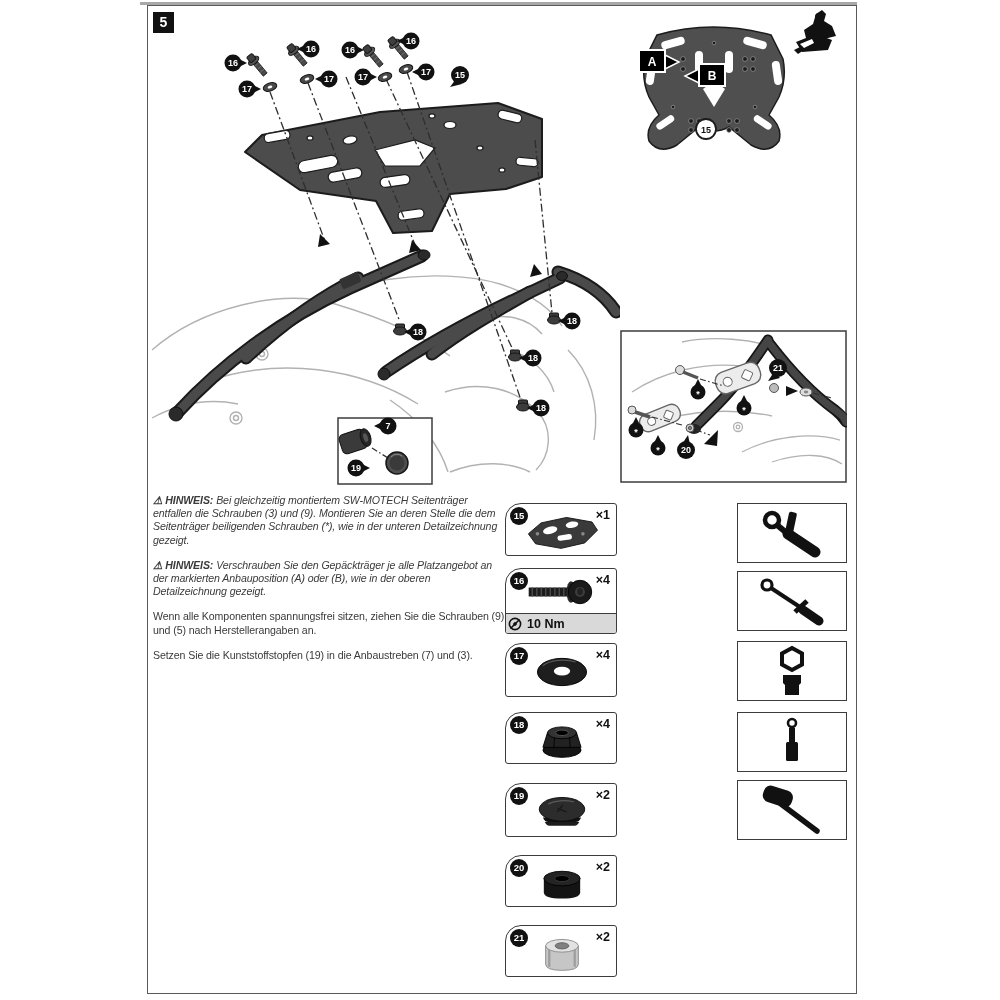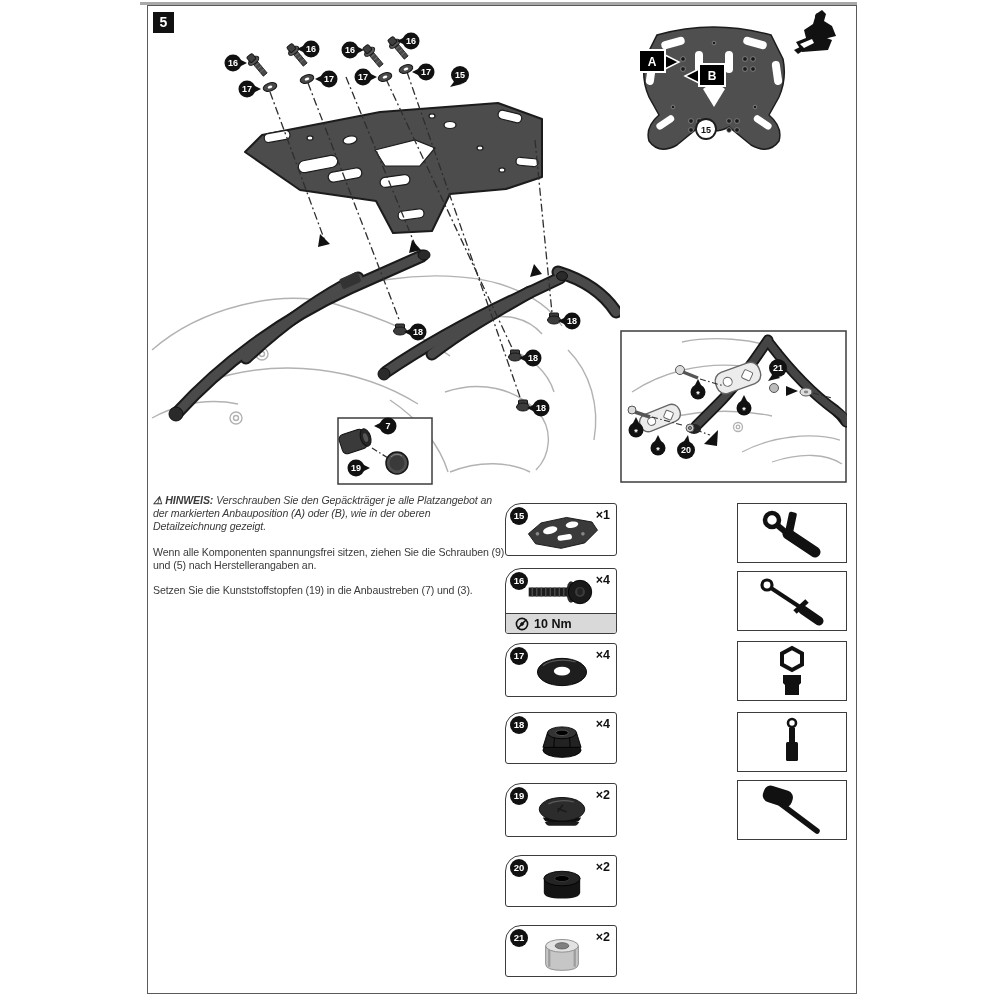--- a/index.html
+++ b/index.html
@@ -19,21 +19,21 @@
   .note b{font-style:italic;}
   
   .part-box{left:505px;width:112px;background:#fff;border:1.5px solid #3c3c3c;
             border-radius:16px 3px 3px 3px;box-sizing:border-box;}
   .badge{position:absolute;left:4px;top:3px;width:18px;height:18px;border-radius:50%;
          background:#111;color:#fff;font-size:9.5px;font-weight:bold;text-align:center;line-height:18px;}
   .qty{position:absolute;right:6px;top:4px;font-weight:bold;font-size:12.5px;color:#111;}
   .part-img{position:absolute;left:12px;top:8px;}
   .torque-bar{position:absolute;left:0;bottom:0;width:100%;height:20px;background:#d9d9d9;
               border-top:1.5px solid #3c3c3c;border-radius:0 0 2px 2px;
-              display:flex;align-items:center;gap:5px;padding-left:9px;box-sizing:border-box;
+              display:flex;align-items:center;gap:5px;padding-left:2px;box-sizing:border-box;
               font-weight:bold;font-size:12.5px;color:#111;}
   
   .tool-box{left:737px;width:110px;height:60px;background:#fff;border:1.5px solid #3c3c3c;
             box-sizing:border-box;display:flex;align-items:center;justify-content:center;}
   
   .cw{fill:#fff;font:bold 9px "Liberation Sans",sans-serif;text-anchor:middle;}
   .cb{fill:#111;font:bold 9px "Liberation Sans",sans-serif;text-anchor:middle;}
   .flagtxt{fill:#fff;font:bold 12px "Liberation Sans",sans-serif;text-anchor:middle;}
 </style>
 </head>
@@ -415,20 +415,21 @@
         <text class="cw" y="5">*</text>
       </g>
     <g transform="translate(124,78)">
         <path d="M-4.5,-4 L0,-13 L4.5,-4 Z" fill="#111"></path>
         <circle r="7.5" fill="#111"></circle>
         <text class="cw" y="5">*</text>
       </g>
   </svg>
 
   <div id="textcol" class="abs">
+    <p class="note"><b>⚠ HINWEIS:</b> <span>Bei gleichzeitig montiertem SW-MOTECH Seitenträger entfallen die Schrauben (3) und (9). Montieren Sie an deren Stelle die dem Seitenträger beiligenden Schrauben (*), wie in der unteren Detailzeichnung gezeigt.</span></p>
     <p class="note"><b>⚠ HINWEIS:</b> <span>Verschrauben Sie den Gepäckträger je alle Platzangebot an der markierten Anbauposition (A) oder (B), wie in der oberen Detailzeichnung gezeigt.</span></p>
     <p>Wenn alle Komponenten spannungsfrei sitzen, ziehen Sie die Schrauben (9) und (5) nach Herstellerangaben an.</p>
     <p>Setzen Sie die Kunststoffstopfen (19) in die Anbaustreben (7) und (3).</p>
   </div>
 
   <div class="part-box abs" style="top:503px;height:53px">
     <span class="badge">15</span>
     <span class="qty">×1</span>
     <svg class="part-img" width="88" height="40" viewBox="0 0 90 44">
       <path d="M8,24 L22,12 L50,6 L78,11 L84,20 L70,34 L44,40 L16,35 Z" fill="#3a3a3a" stroke="#111"></path>

